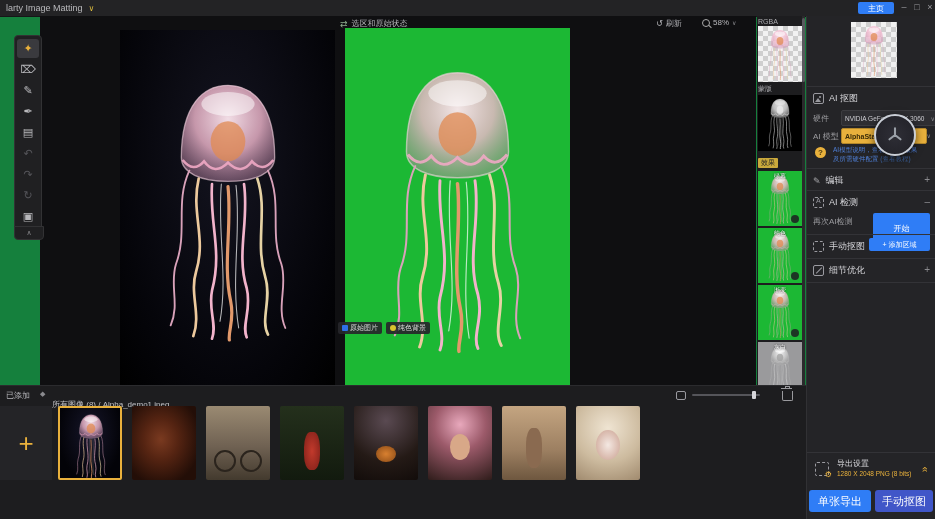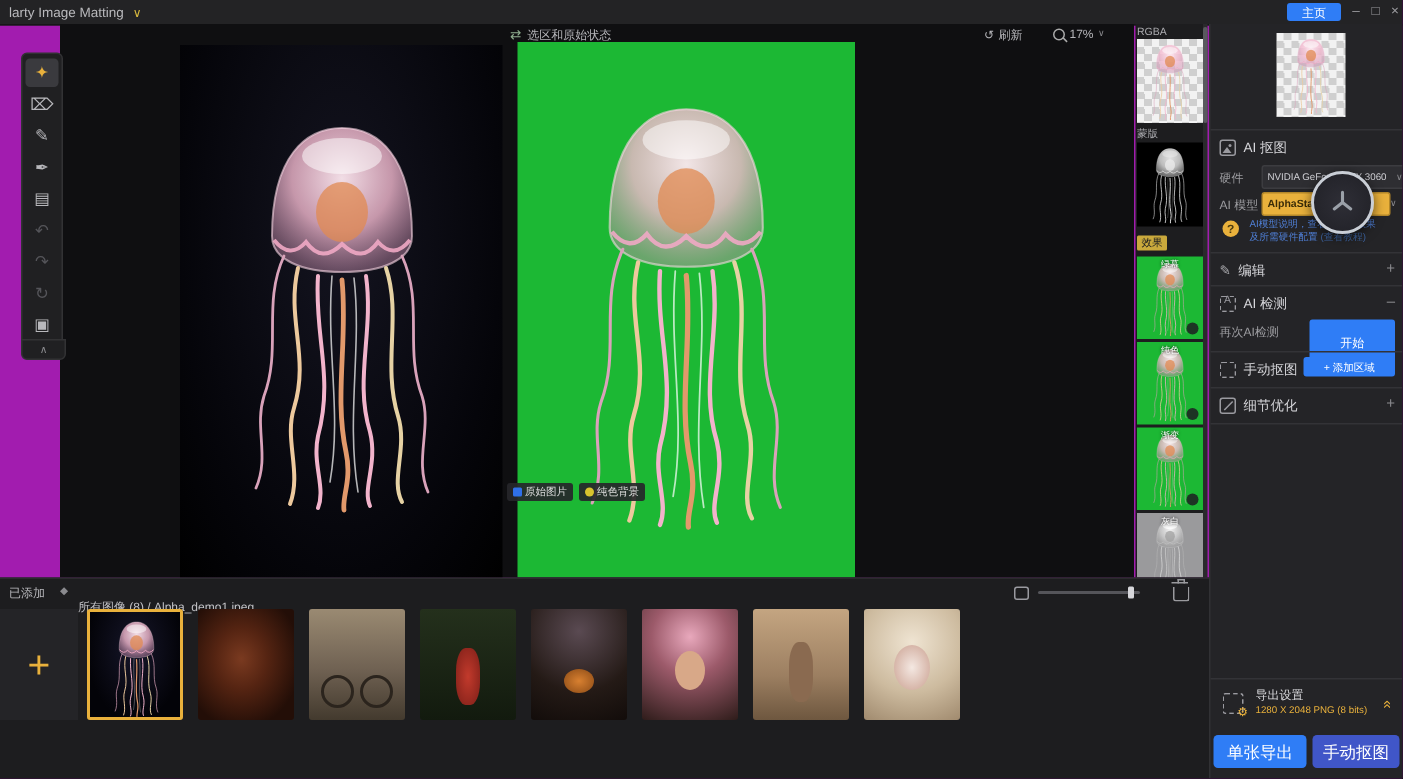--- a/index.html
+++ b/index.html
@@ -1,16 +1,16 @@
 <!DOCTYPE html>
 <html><head>
 <meta charset="utf-8">
 <style>
   html,body{margin:0;padding:0;background:#101012;}
-  #app{position:relative;width:935px;height:519px;background:#a21caf;overflow:hidden;
+  #app{position:relative;width:935px;height:519px;background:#15803d;overflow:hidden;
        font-family:"Liberation Sans","DejaVu Sans",sans-serif;color:#cfcfd2;
        -webkit-font-smoothing:antialiased;}
   .abs{position:absolute;}
   
   .titlebar{left:0;top:0;width:935px;height:16px;background:#232325;border-bottom:1px solid #161618;
             display:flex;align-items:center;font-size:9px;color:#b9b9bc;}
   .app-title{margin-left:6px;}
   .title-chev{color:#d8b93e;font-size:8px;margin-left:6px;}
   .home-btn{position:absolute;left:858px;top:2px;width:36px;height:12px;background:#2f7df6;border-radius:2px;
             color:#fff;font-size:8px;display:flex;align-items:center;justify-content:center;font-family:Liberation Serif, serif;}
@@ -204,21 +204,21 @@
       <div class="cmp-group">
         <span class="cmp-icon">⇄</span>
         <span>选区和原始状态</span>
       </div>
       <div class="refresh-group">
         <span>↺</span>
         <span>刷新</span>
       </div>
       <div class="zoom-group">
         <span class="mag"></span>
-        <span>17%</span>
+        <span>58%</span>
         <span class="chev">∨</span>
       </div>
     </div>
 
     <div class="img-original">
       <svg width="160" height="330" viewBox="0 0 120 200">
           <use href="#jelly"></use>
         </svg>
     </div>
     <div class="img-green">

